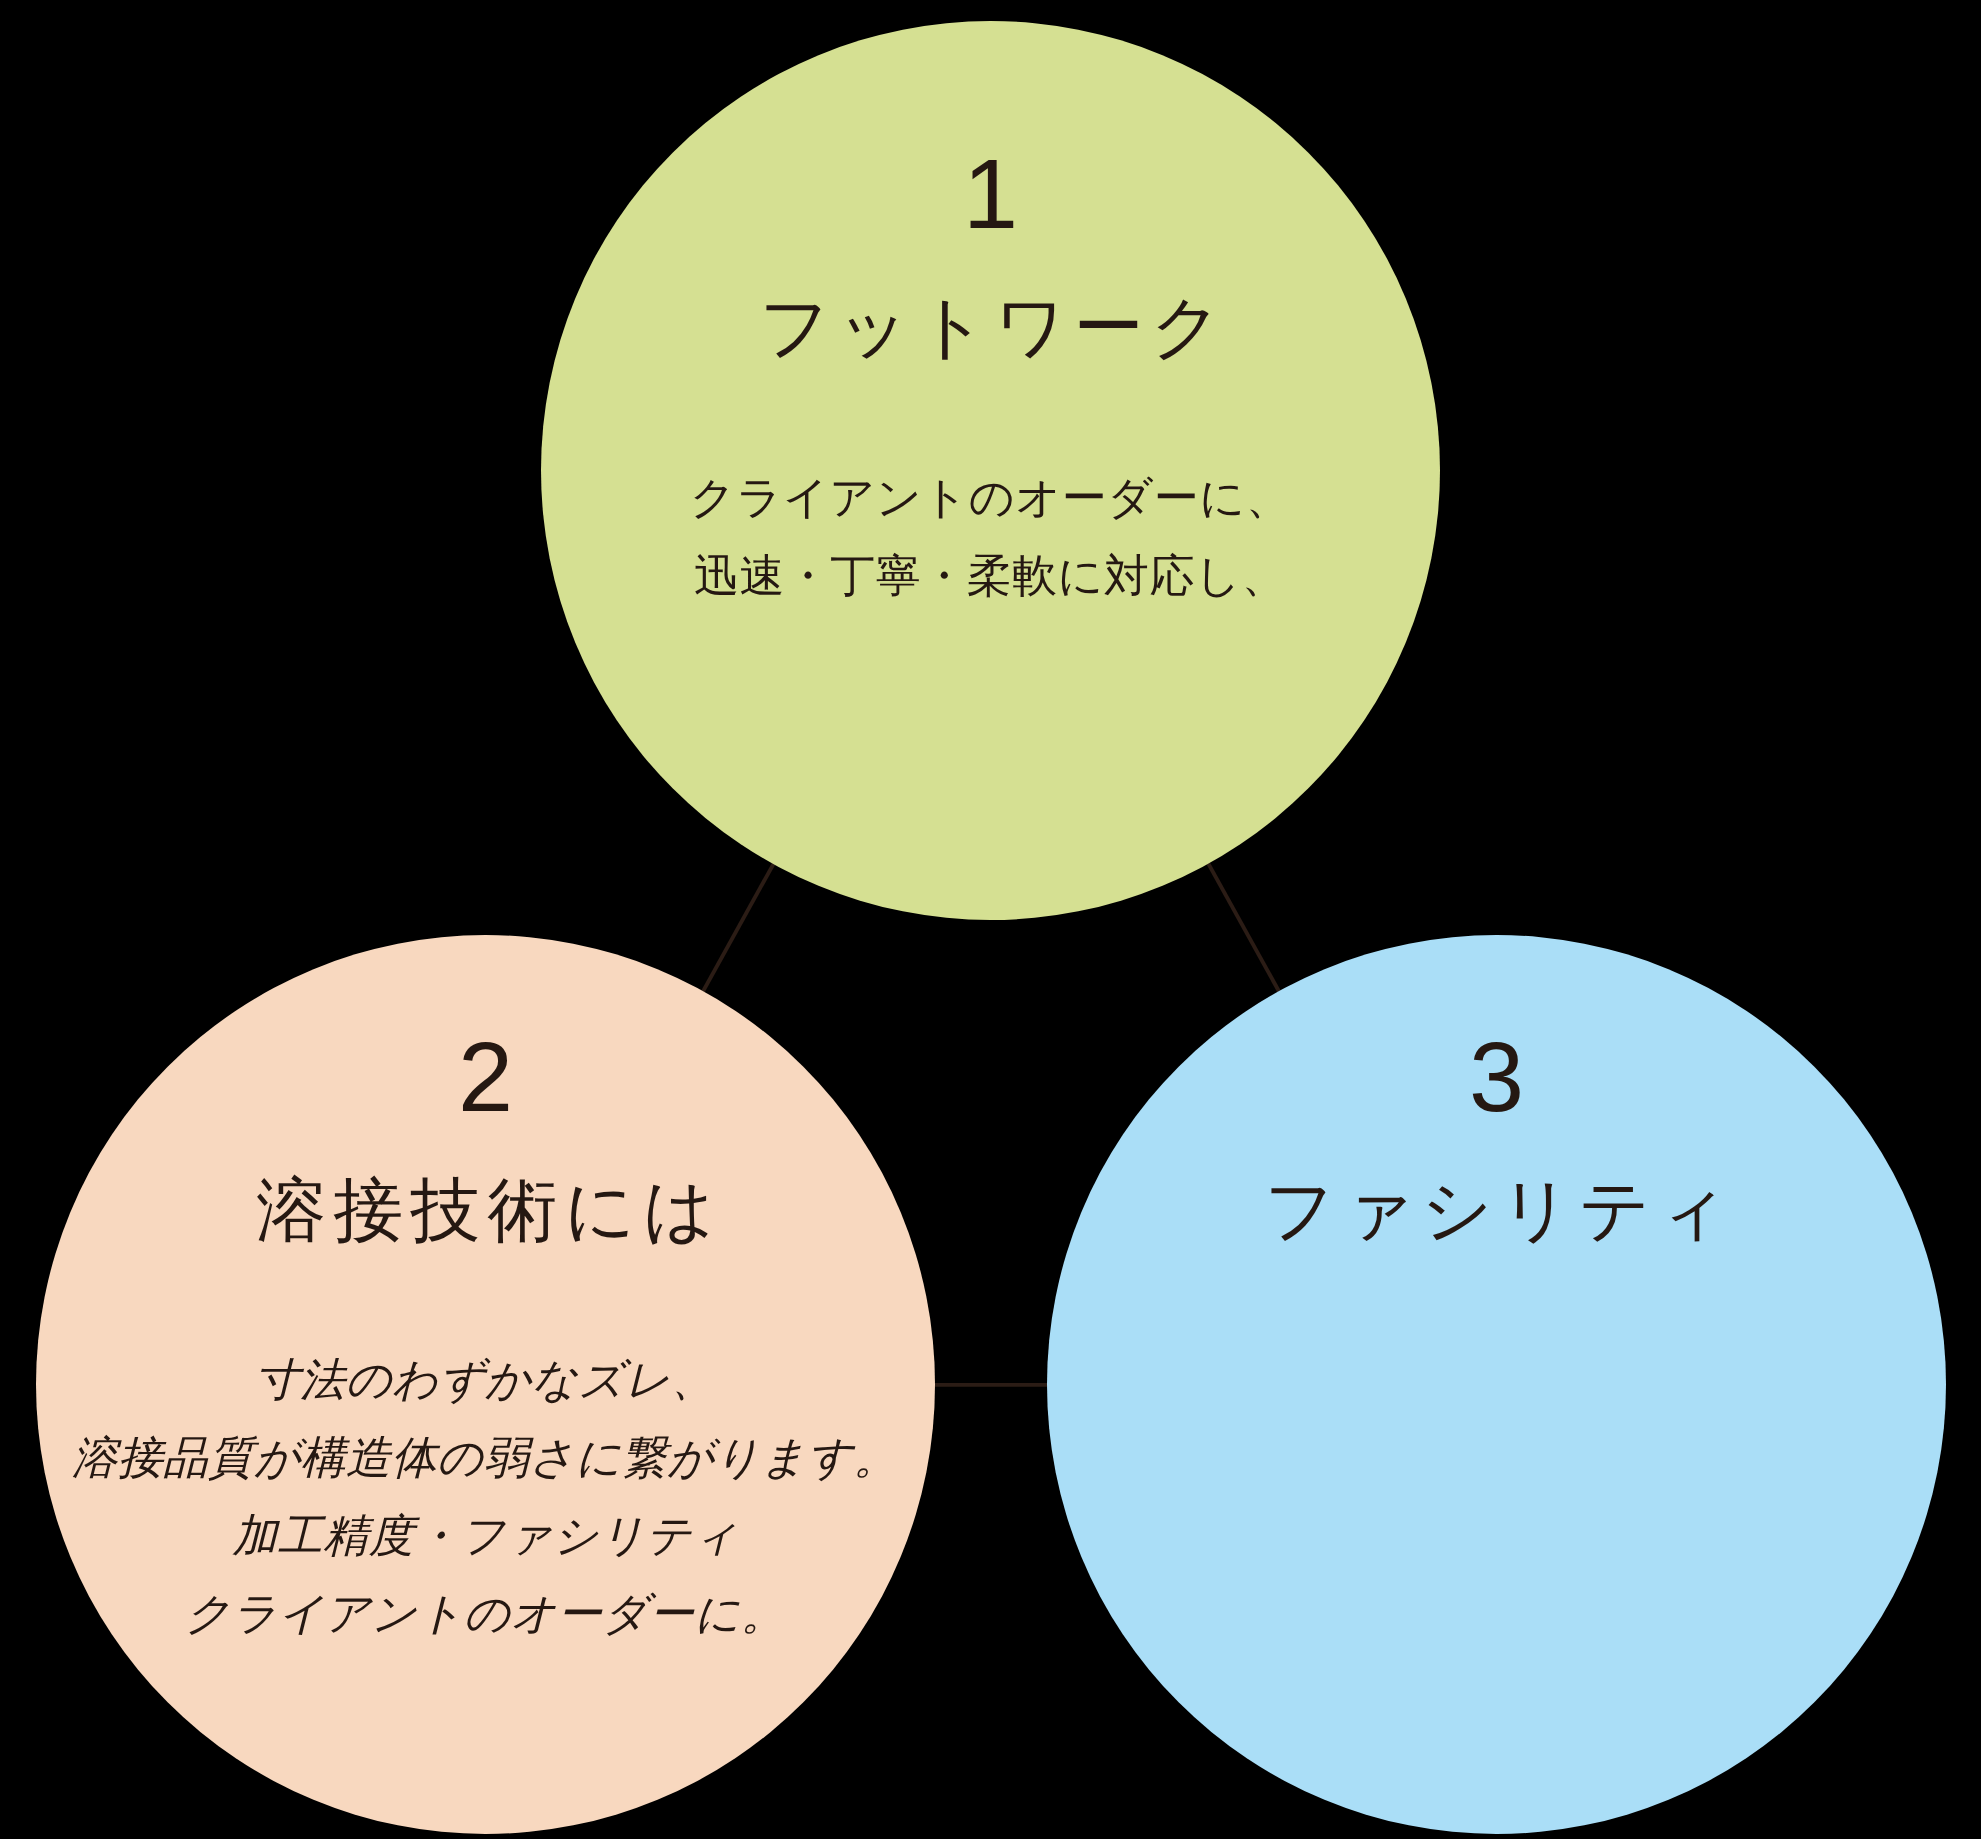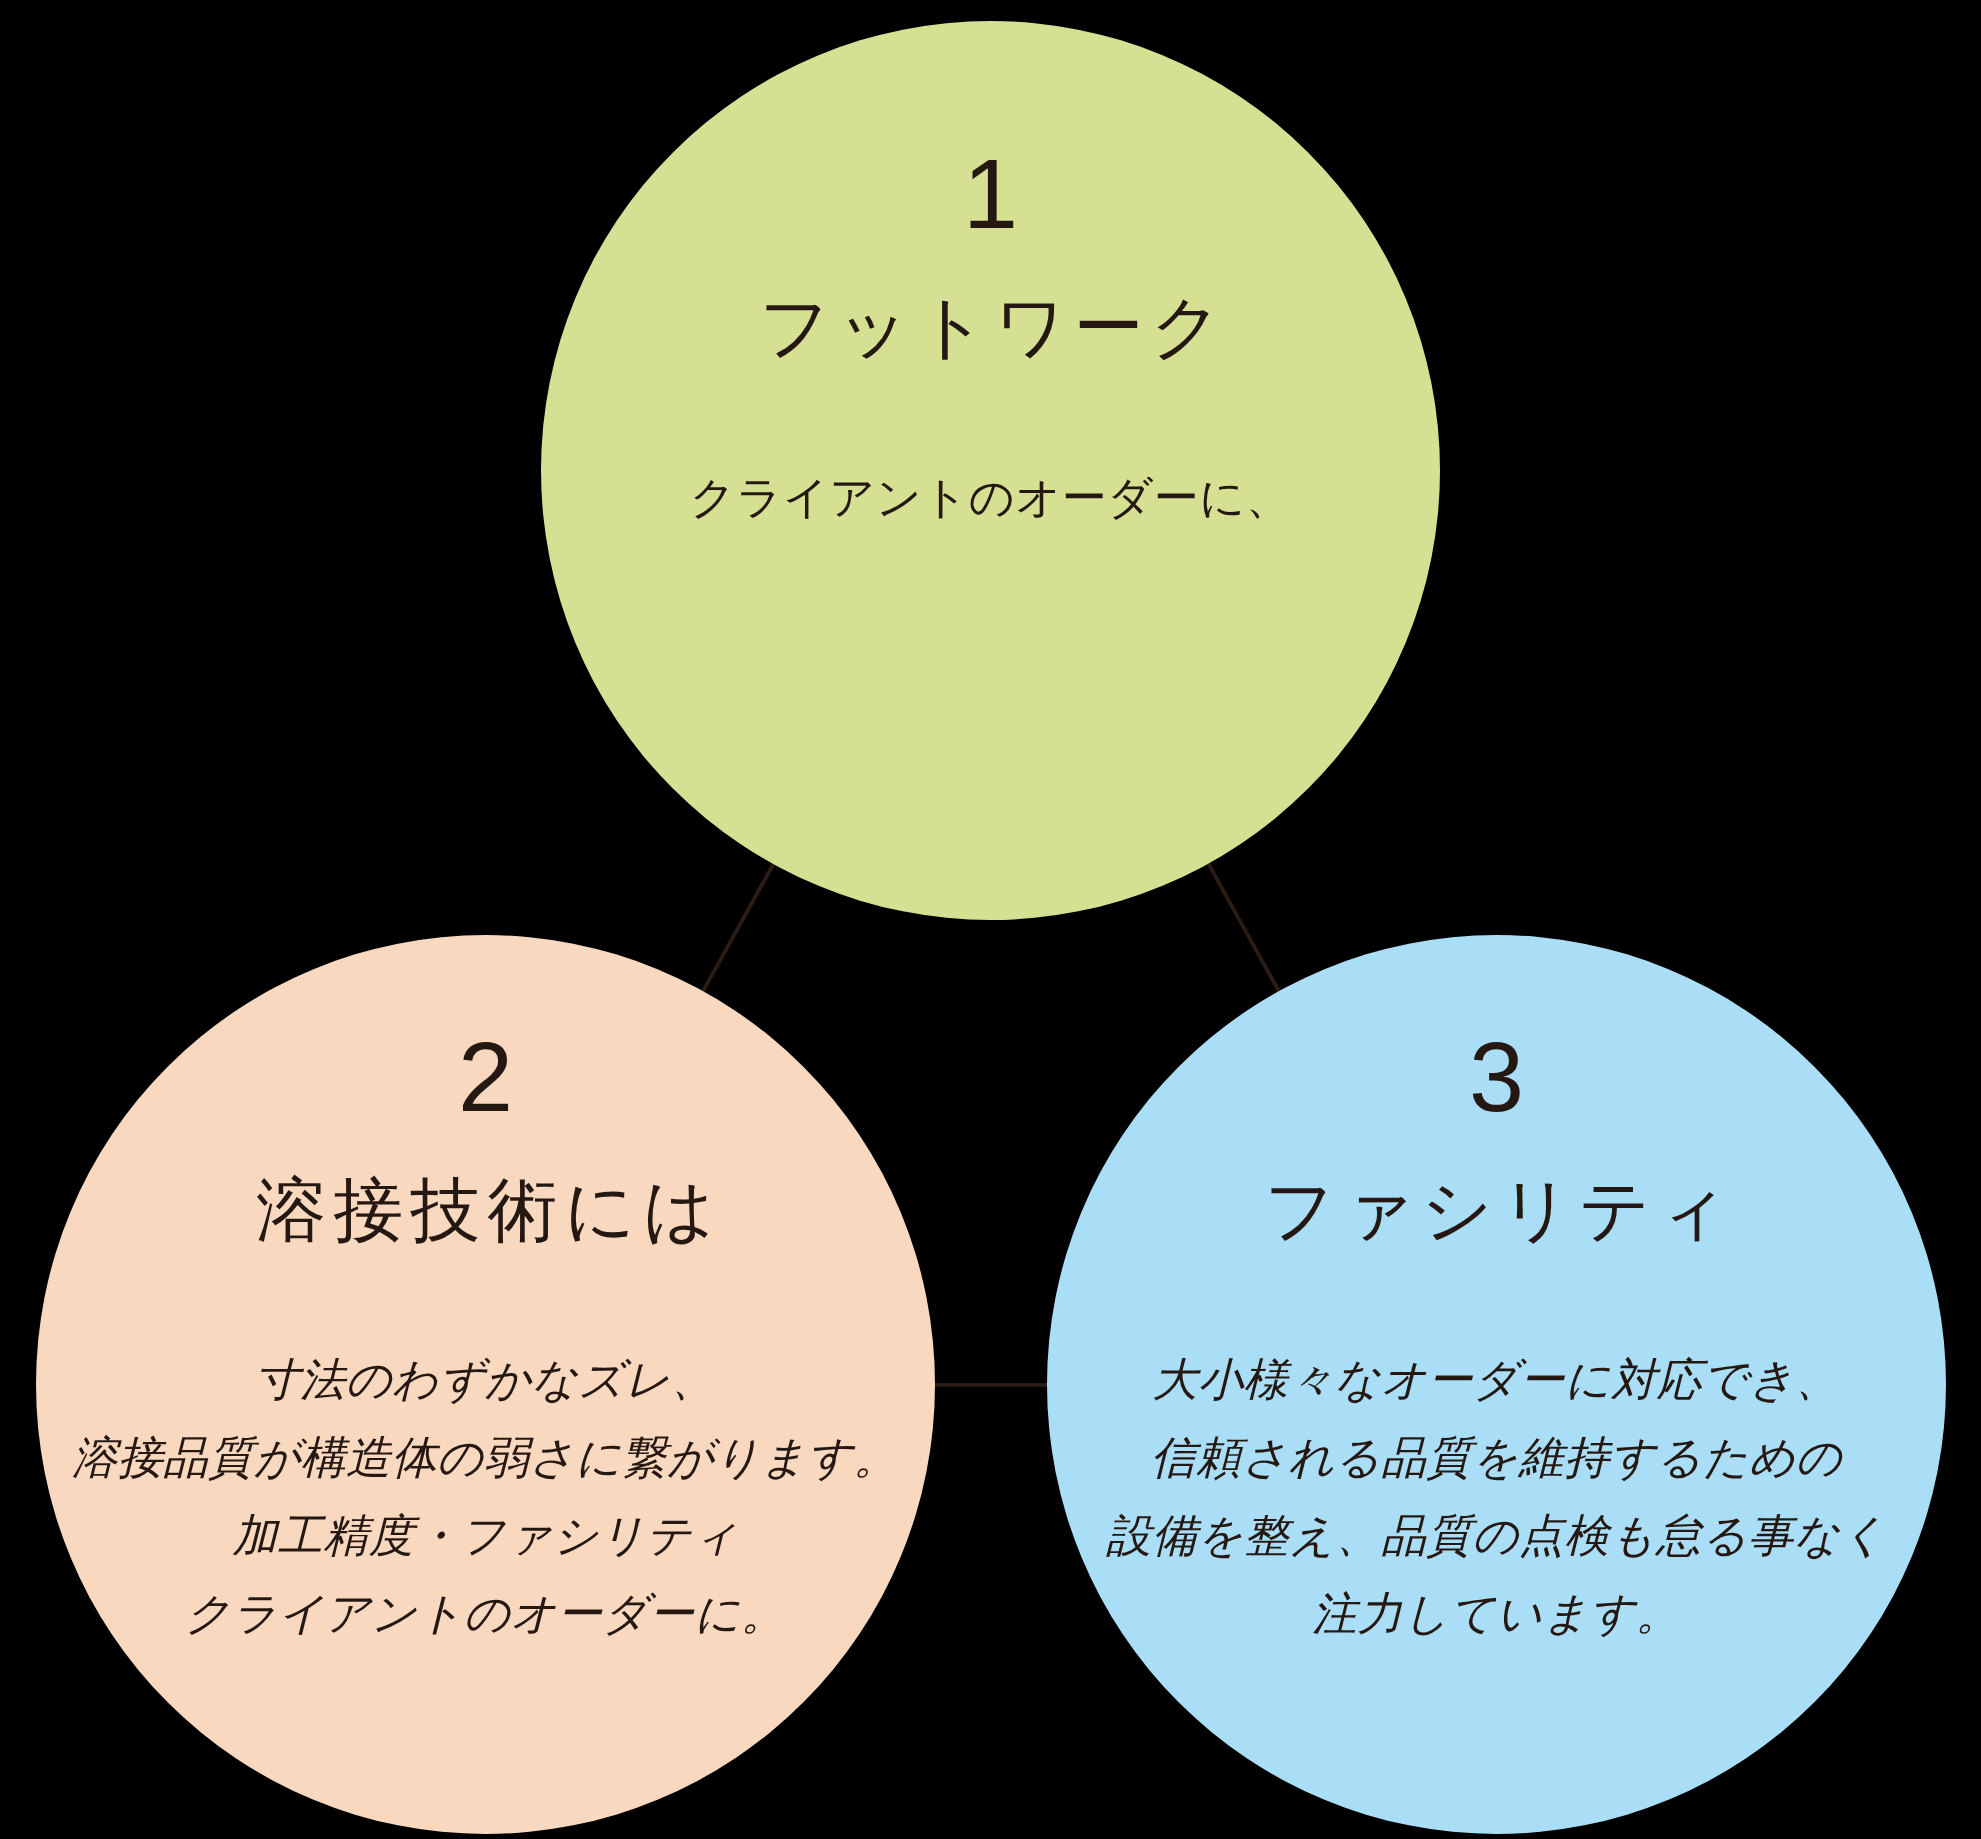--- a/index.html
+++ b/index.html
@@ -77,39 +77,34 @@
     <line x1="1021" y1="485" x2="500" y2="1427" stroke-width="4" stroke="#2b1c15"></line>
     <line x1="1021" y1="485" x2="1542" y2="1427" stroke-width="4" stroke="#2b1c15"></line>
     <line x1="500" y1="1427" x2="1542" y2="1427" stroke-width="4" stroke="#2b1c15"></line>
   </svg>
 
   <div class="circle circle-top" style="background-color: rgb(213, 224, 146);">
     <div class="num">1</div>
     <div class="title">フットワーク</div>
     <div class="body-text">
       <div class="body-line">クライアントのオーダーに、</div>
+      <div class="body-line">迅速・丁寧・柔軟に対応し、</div>
     </div>
   </div>
 
   <div class="circle circle-left" style="background-color: rgb(248, 216, 191);">
     <div class="num">2</div>
     <div class="title">溶接技術には</div>
     <div class="body-text">
       <div class="body-line">寸法のわずかなズレ、</div>
       <div class="body-line">溶接品質が構造体の弱さに繋がります。</div>
       <div class="body-line">加工精度・ファシリティ</div>
       <div class="body-line">クライアントのオーダーに。</div>
     </div>
   </div>
 
   <div class="circle circle-right" style="background-color: rgb(170, 222, 247);">
     <div class="num">3</div>
     <div class="title">ファシリティ</div>
-    <div class="body-text">
-      <div class="body-line">大小様々なオーダーに対応でき、</div>
-      <div class="body-line">信頼される品質を維持するための</div>
-      <div class="body-line">設備を整え、品質の点検も怠る事なく</div>
-      <div class="body-line">注力しています。</div>
-    </div>
   </div>
 
 </div>
 
 
 </body></html>

